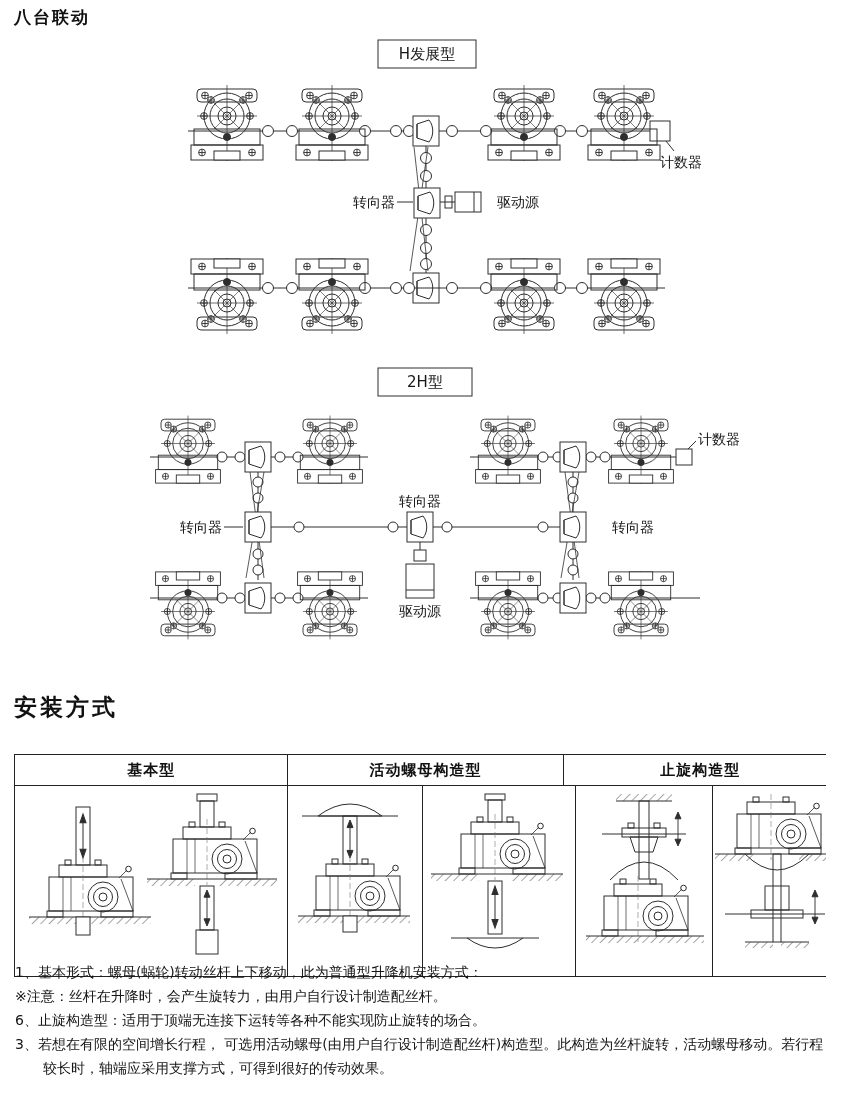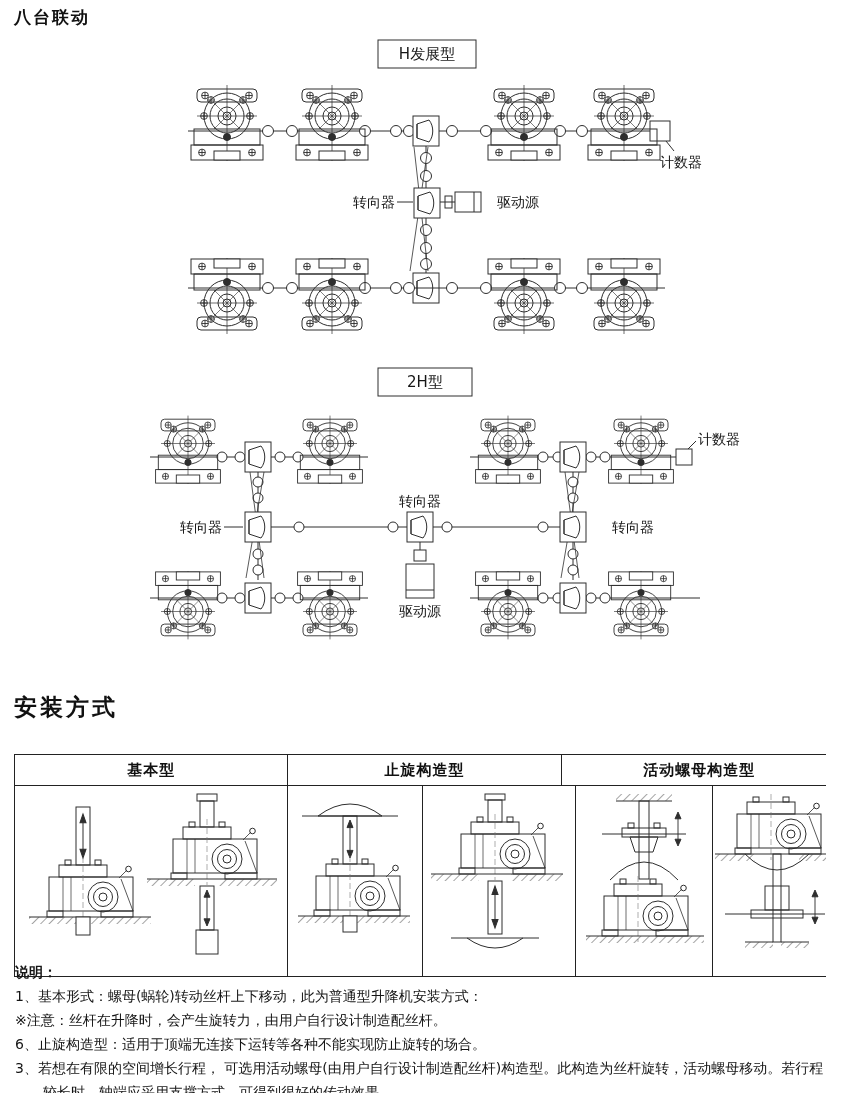--- a/index.html
+++ b/index.html
@@ -259,22 +259,22 @@
     <text x="420" y="148" text-anchor="middle">转向器</text>
     <text x="612" y="174">转向器</text>
     <text x="420" y="258" text-anchor="middle">驱动源</text>
   </svg>
 
   <div class="abs section-heading">安装方式</div>
 
   <div class="abs" id="install-table">
     <div class="t-head">
       <div class="hc w1">基本型</div>
+      <div class="hc w3">活动螺母构造型</div>
       <div class="hc w2">止旋构造型</div>
-      <div class="hc w3">活动螺母构造型</div>
     </div>
     <div class="t-body">
 
       <div class="bc c1">
         <svg width="272" height="188" viewBox="0 0 272 188">
           <g class="lineart">
             <g transform="translate(28,16)">
               <rect x="33" y="5" width="14" height="58"></rect>
               <use href="#dblarrow" transform="translate(40,12) scale(1,1.1)"></use>
               <use href="#jside" transform="translate(0,63)"></use>
@@ -367,20 +367,19 @@
             <rect x="8" y="140" width="28" height="6" fill="url(#hatchP)" stroke="none"></rect>
             <rect x="44" y="140" width="28" height="6" fill="url(#hatchP)" stroke="none"></rect>
           </g>
         </svg>
       </div>
 
     </div>
   </div>
 
   <div class="abs" id="notes">
-    <div class="note-heading">说明：</div>
     <div class="note-line">1、基本形式：螺母(蜗轮)转动丝杆上下移动，此为普通型升降机安装方式：</div>
     <div class="note-line">※注意：丝杆在升降时，会产生旋转力，由用户自行设计制造配丝杆。</div>
     <div class="note-line">6、止旋构造型：适用于顶端无连接下运转等各种不能实现防止旋转的场合。</div>
     <div class="note-line">3、若想在有限的空间增长行程， 可选用活动螺母(由用户自行设计制造配丝杆)构造型。此构造为丝杆旋转，活动螺母移动。若行程较长时，轴端应采用支撑方式，可得到很好的传动效果。</div>
   </div>
 
 </div>
 
 </body></html>

